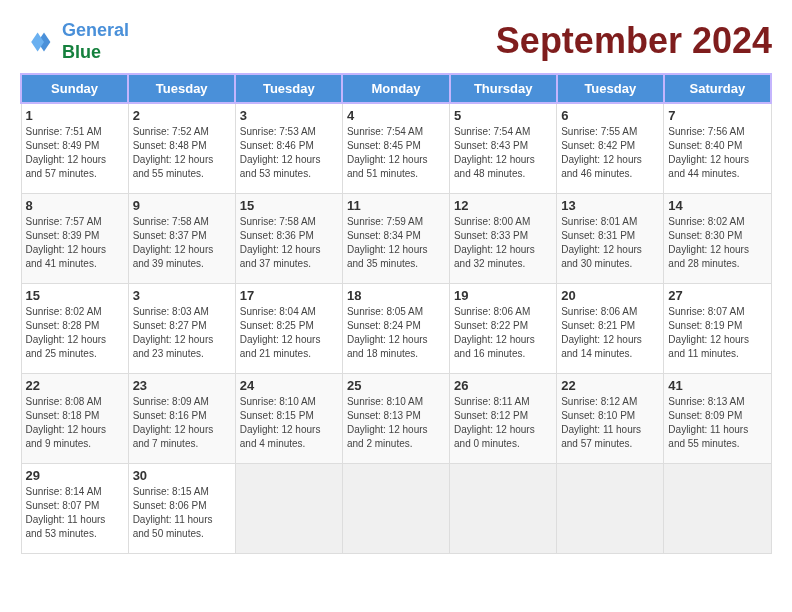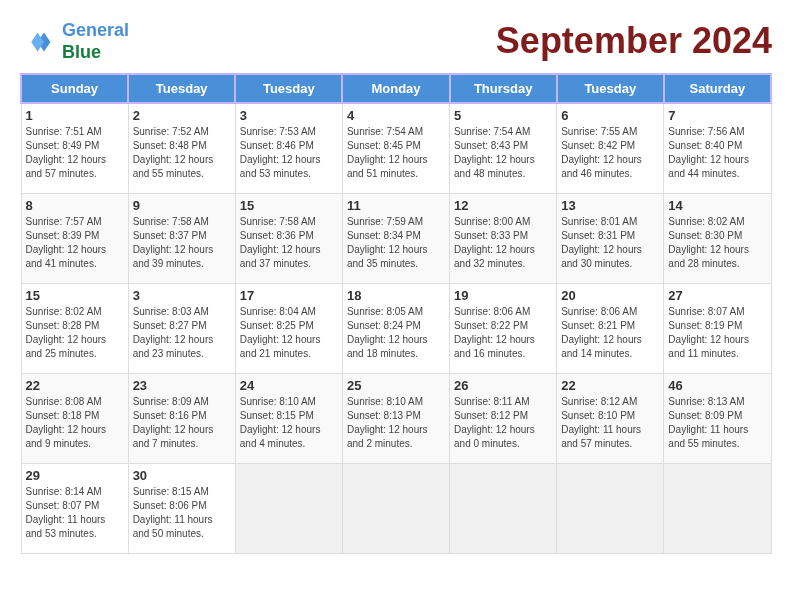--- a/index.html
+++ b/index.html
@@ -281,21 +281,21 @@
             Sunrise: 8:11 AM<br>Sunset: 8:12 PM<br>Daylight: 12 hours and 0 minutes.
           </div>
         </td>
         <td>
           <div class="day-number">22</div>
           <div class="day-info">
             Sunrise: 8:12 AM<br>Sunset: 8:10 PM<br>Daylight: 11 hours and 57 minutes.
           </div>
         </td>
         <td>
-          <div class="day-number">46</div>
+          <div class="day-number">41</div>
           <div class="day-info">
             Sunrise: 8:13 AM<br>Sunset: 8:09 PM<br>Daylight: 11 hours and 55 minutes.
           </div>
         </td>
       </tr>
       <tr>
         <td>
           <div class="day-number">29</div>
           <div class="day-info">
             Sunrise: 8:14 AM<br>Sunset: 8:07 PM<br>Daylight: 11 hours and 53 minutes.

